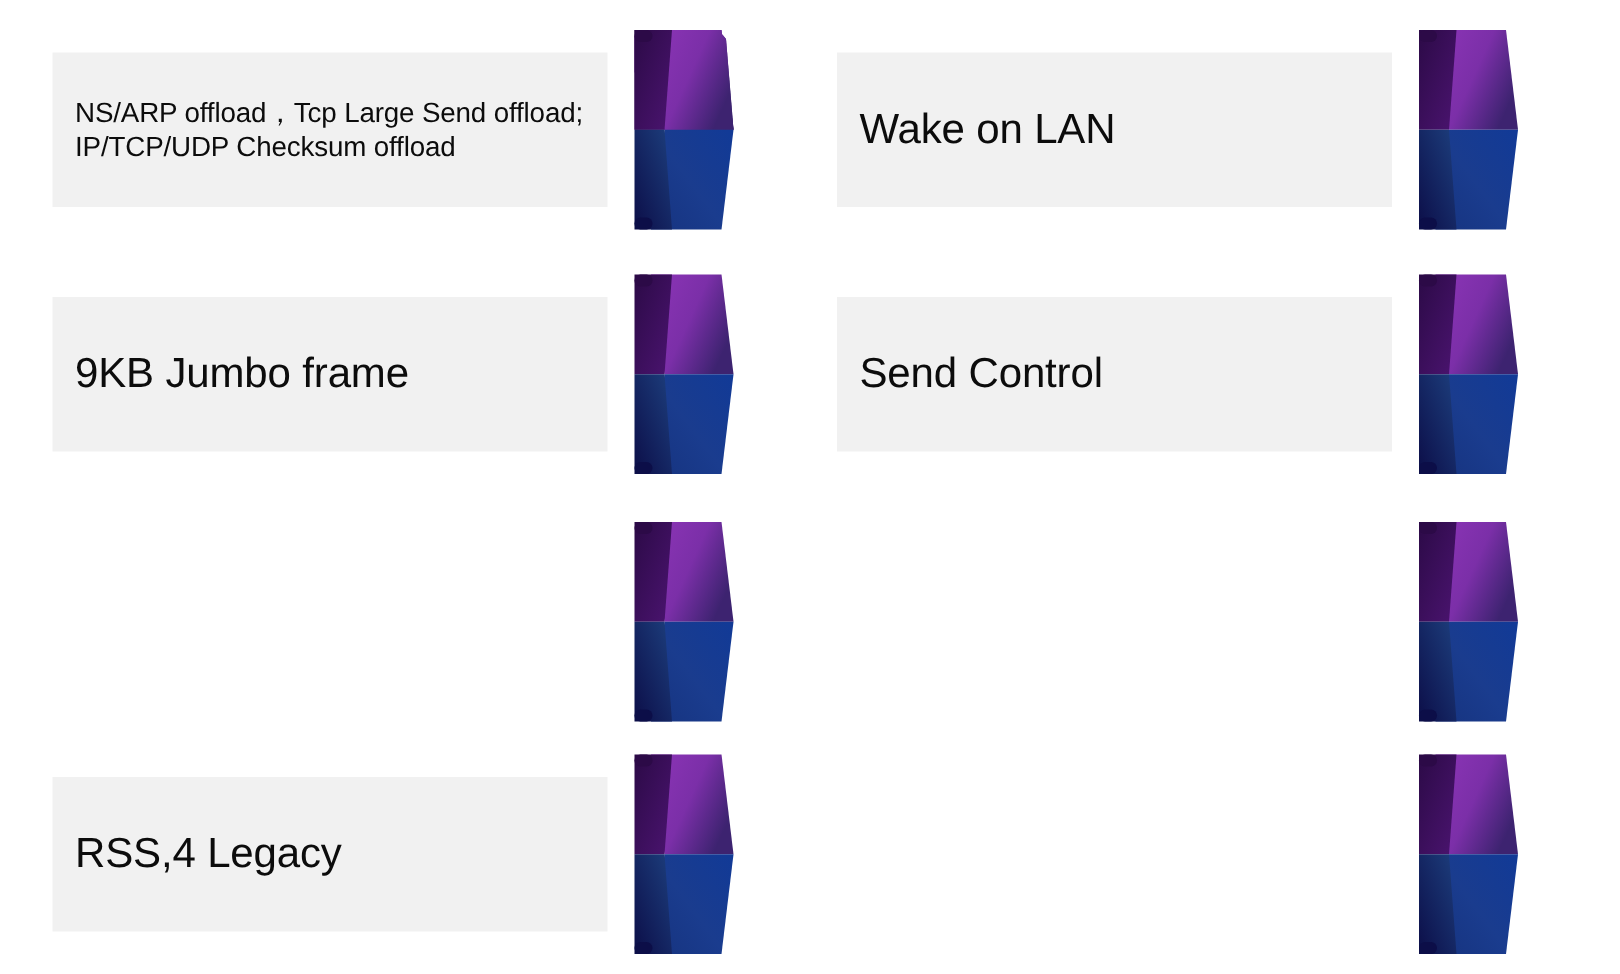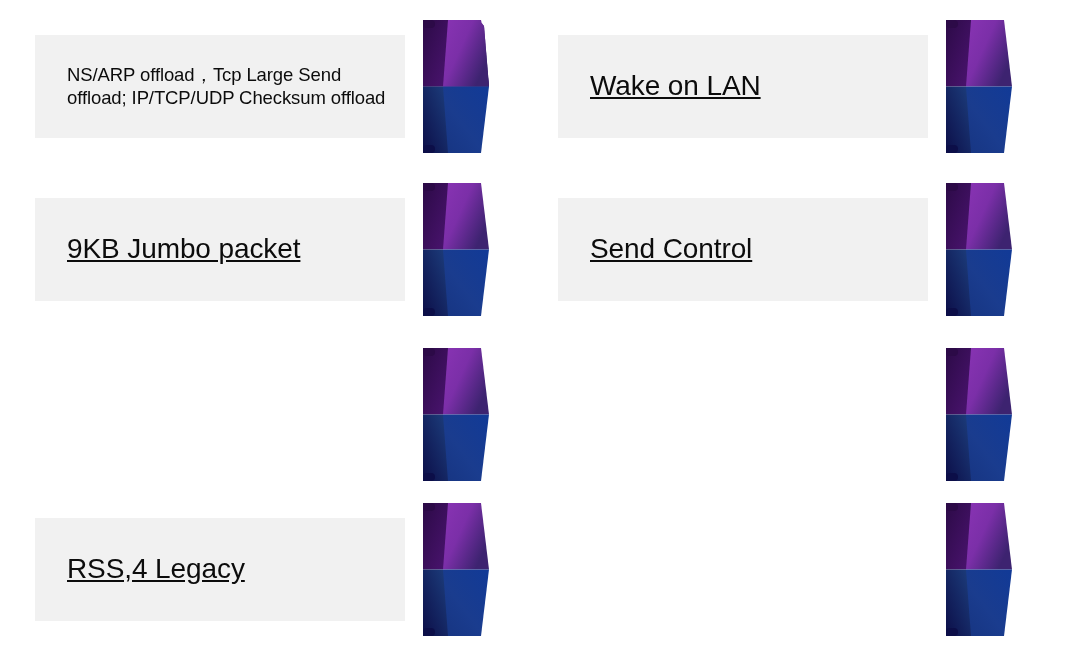--- a/index.html
+++ b/index.html
@@ -36,30 +36,30 @@
     top: 25px;
     width: 370px;
     height: 103px;
     background: #f1f1f1;
     box-sizing: border-box;
     display: flex;
     align-items: center;
   }
 
   .bar-text {
-    padding: 0 14px 0 32px;
+    padding: 0 14px 0 15px;
     width: 100%;
     box-sizing: border-box;
     line-height: 1.22;
     letter-spacing: -0.1px;
     white-space: pre-line;
     color: #0c0c0c;
   }
   .bar-text.small  { font-size: 18.5px; }
-  .bar-text.large  { font-size: 28px; text-decoration: underline; }
+  .bar-text.large  { font-size: 28px; }
 
   
   .chev {
     position: absolute;
     left: 353px;
     top: 0;
     width: 102px;
     height: 153px;
     overflow: visible;
     pointer-events: none;
@@ -152,21 +152,21 @@
         <polygon points="46,143 93,143 101,76.5 55,76.5" fill="url(#bg1)"></polygon>
         <polygon points="35,143 60,143 55,76.5 35,76.5" fill="url(#bd1)"></polygon>
         <rect x="35" y="10" width="12" height="8" rx="4" fill="#2c0a47"></rect>
         <rect x="35" y="135" width="12" height="8" rx="4" fill="#0c0e48"></rect>
       </svg>
     </div>
   </div>
 
   <div class="arrow-item col-left row-2">
     <div class="bar">
-      <div class="bar-text large">9KB Jumbo packet</div>
+      <div class="bar-text large">9KB Jumbo frame</div>
     </div>
     <div class="chev">
       <svg width="102" height="153" viewBox="0 0 102 153" xmlns="http://www.w3.org/2000/svg">
           <defs>
           <linearGradient id="pg1" x1="0" y1="0" x2="1" y2="0.55">
             <stop offset="0" stop-color="#8d35b7"></stop>
               <stop offset="0.55" stop-color="#7b2fa8"></stop>
               <stop offset="1" stop-color="#3d2370"></stop>
           </linearGradient>
           <linearGradient id="bg1" x1="0" y1="1" x2="1" y2="0.1">

